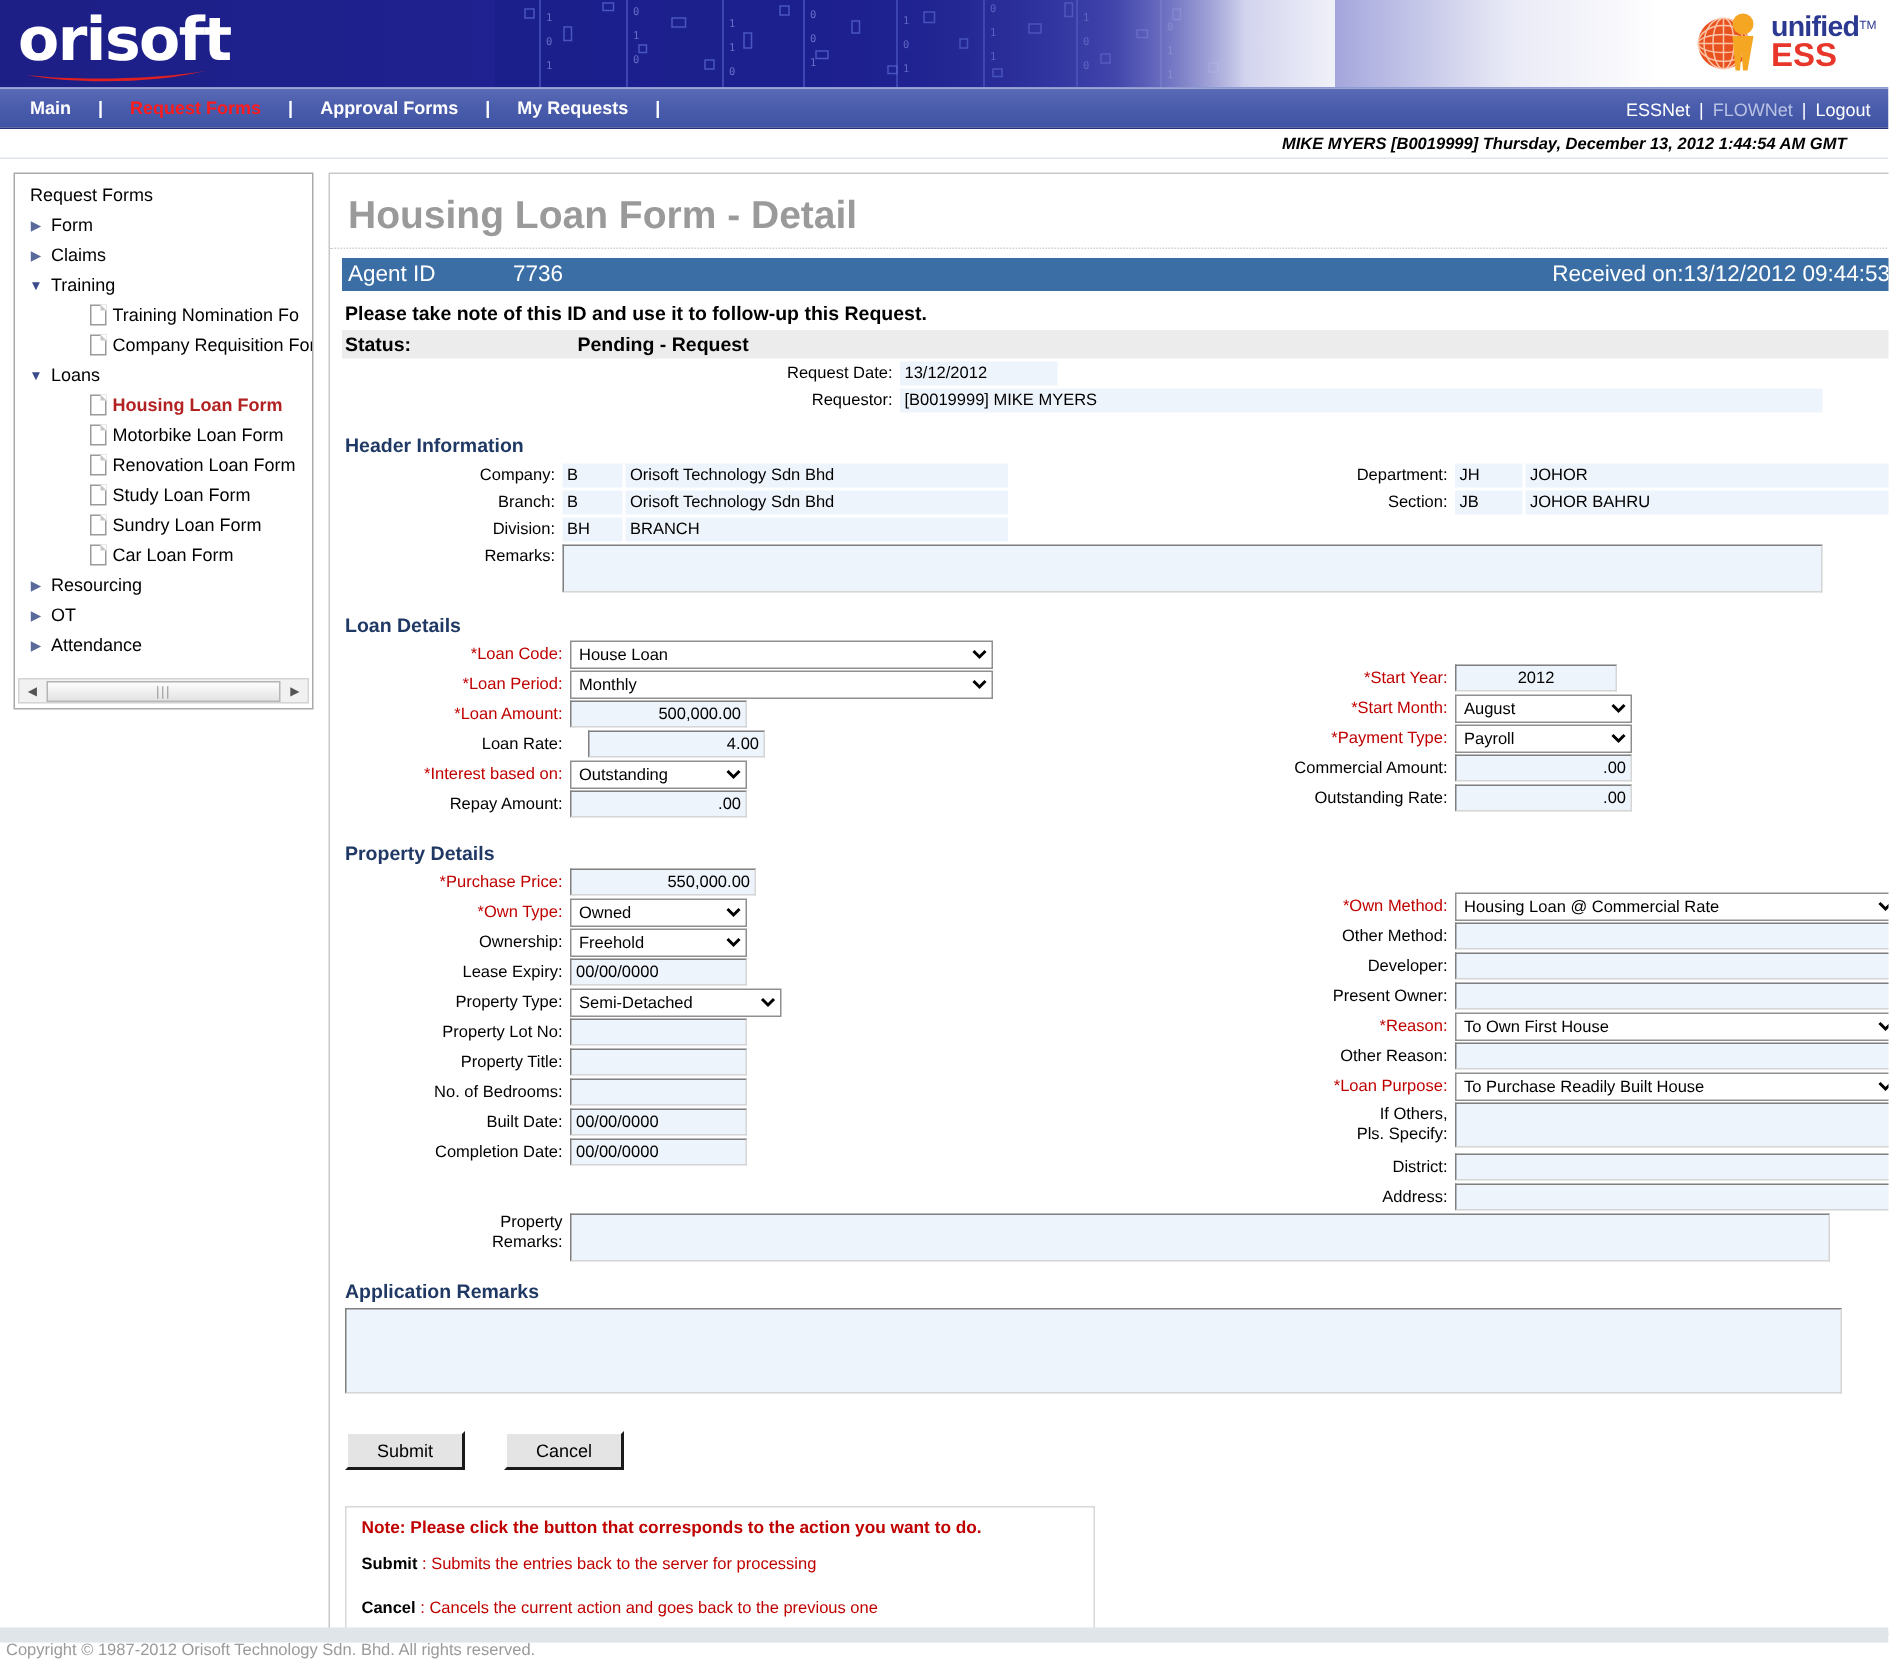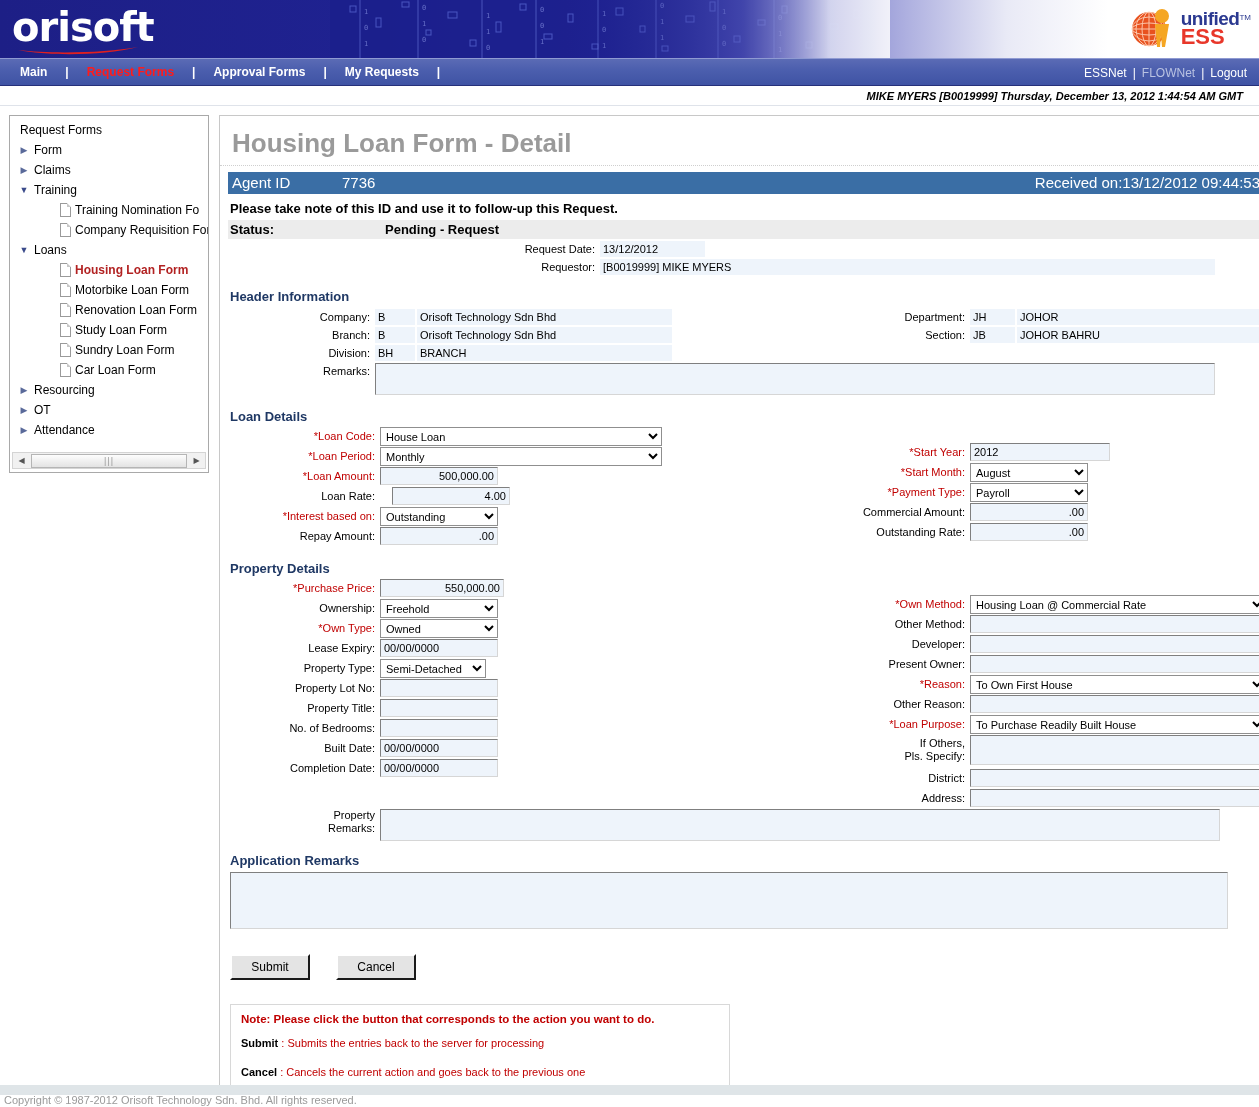--- a/index.html
+++ b/index.html
@@ -68,21 +68,21 @@
     display:flex; align-items:center; color:#ffffff;
   }
   .navbar .right a { color:#ffffff; text-decoration:none; padding:0 6px; }
   .navbar .right a.dim { color:#b9c2e2; }
   .navbar .right .sep2 { color:#ffffff; }
 
   
   .userbar {
     height:20px; background:#ffffff;
     border-bottom:1px solid #dfe3ea;
-    text-align:right; padding-right:16px;
+    text-align:right; padding-right:28px;
     font-style:italic; font-weight:bold; font-size:11px; color:#000;
     line-height:20px;
   }
 
   
   .page { display:flex; align-items:flex-start; }
 
   
   .tree-panel {
     width:200px; margin:9px 0 0 9px;
@@ -539,21 +539,21 @@
         </div>
         <div class="inrow">
           <div class="lab" style="width:160px">Repay Amount:</div>
           <input class="tf num" style="width: 118px;" value=".00">
         </div>
       </div>
 
       <div class="col-r" style="padding-top:16px">
         <div class="inrow" style="margin-left:70px">
           <div class="lab req" style="width:160px">*Start Year:</div>
-          <input class="tf" style="width: 140px;" value="2012">
+          <input class="tf" style="width: 108px; text-align: center;" value="2012">
         </div>
         <div class="inrow" style="margin-left:70px">
           <div class="lab req" style="width:160px">*Start Month:</div>
           <select class="sel" style="width:118px">
             <option>August</option>
           </select>
         </div>
         <div class="inrow" style="margin-left:70px">
           <div class="lab req" style="width:160px">*Payment Type:</div>
           <select class="sel" style="width:118px">
@@ -574,38 +574,38 @@
     
     <div class="sect-title">Property Details</div>
 
     <div class="cols">
       <div class="col-l">
         <div class="inrow">
           <div class="lab req" style="width:160px">*Purchase Price:</div>
           <input class="tf num" style="width: 124px; padding-left: 12px;" value="550,000.00">
         </div>
         <div class="inrow">
+          <div class="lab req" style="width:160px">*Own Type:</div>
+          <select class="sel" style="width:118px">
+            <option>Owned</option>
+          </select>
+        </div>
+        <div class="inrow">
           <div class="lab" style="width:160px">Ownership:</div>
           <select class="sel" style="width:118px">
             <option>Freehold</option>
           </select>
         </div>
         <div class="inrow">
-          <div class="lab req" style="width:160px">*Own Type:</div>
-          <select class="sel" style="width:118px">
-            <option>Owned</option>
-          </select>
-        </div>
-        <div class="inrow">
           <div class="lab" style="width:160px">Lease Expiry:</div>
           <input class="tf" style="width: 118px;" value="00/00/0000">
         </div>
         <div class="inrow">
           <div class="lab" style="width:160px">Property Type:</div>
-          <select class="sel" style="width:106px">
+          <select class="sel" style="width:141px">
             <option>Semi-Detached</option>
           </select>
         </div>
         <div class="inrow">
           <div class="lab" style="width:160px">Property Lot No:</div>
           <input class="tf" style="width: 118px;" value="">
         </div>
         <div class="inrow">
           <div class="lab" style="width:160px">Property Title:</div>
           <input class="tf" style="width: 118px;" value="">

